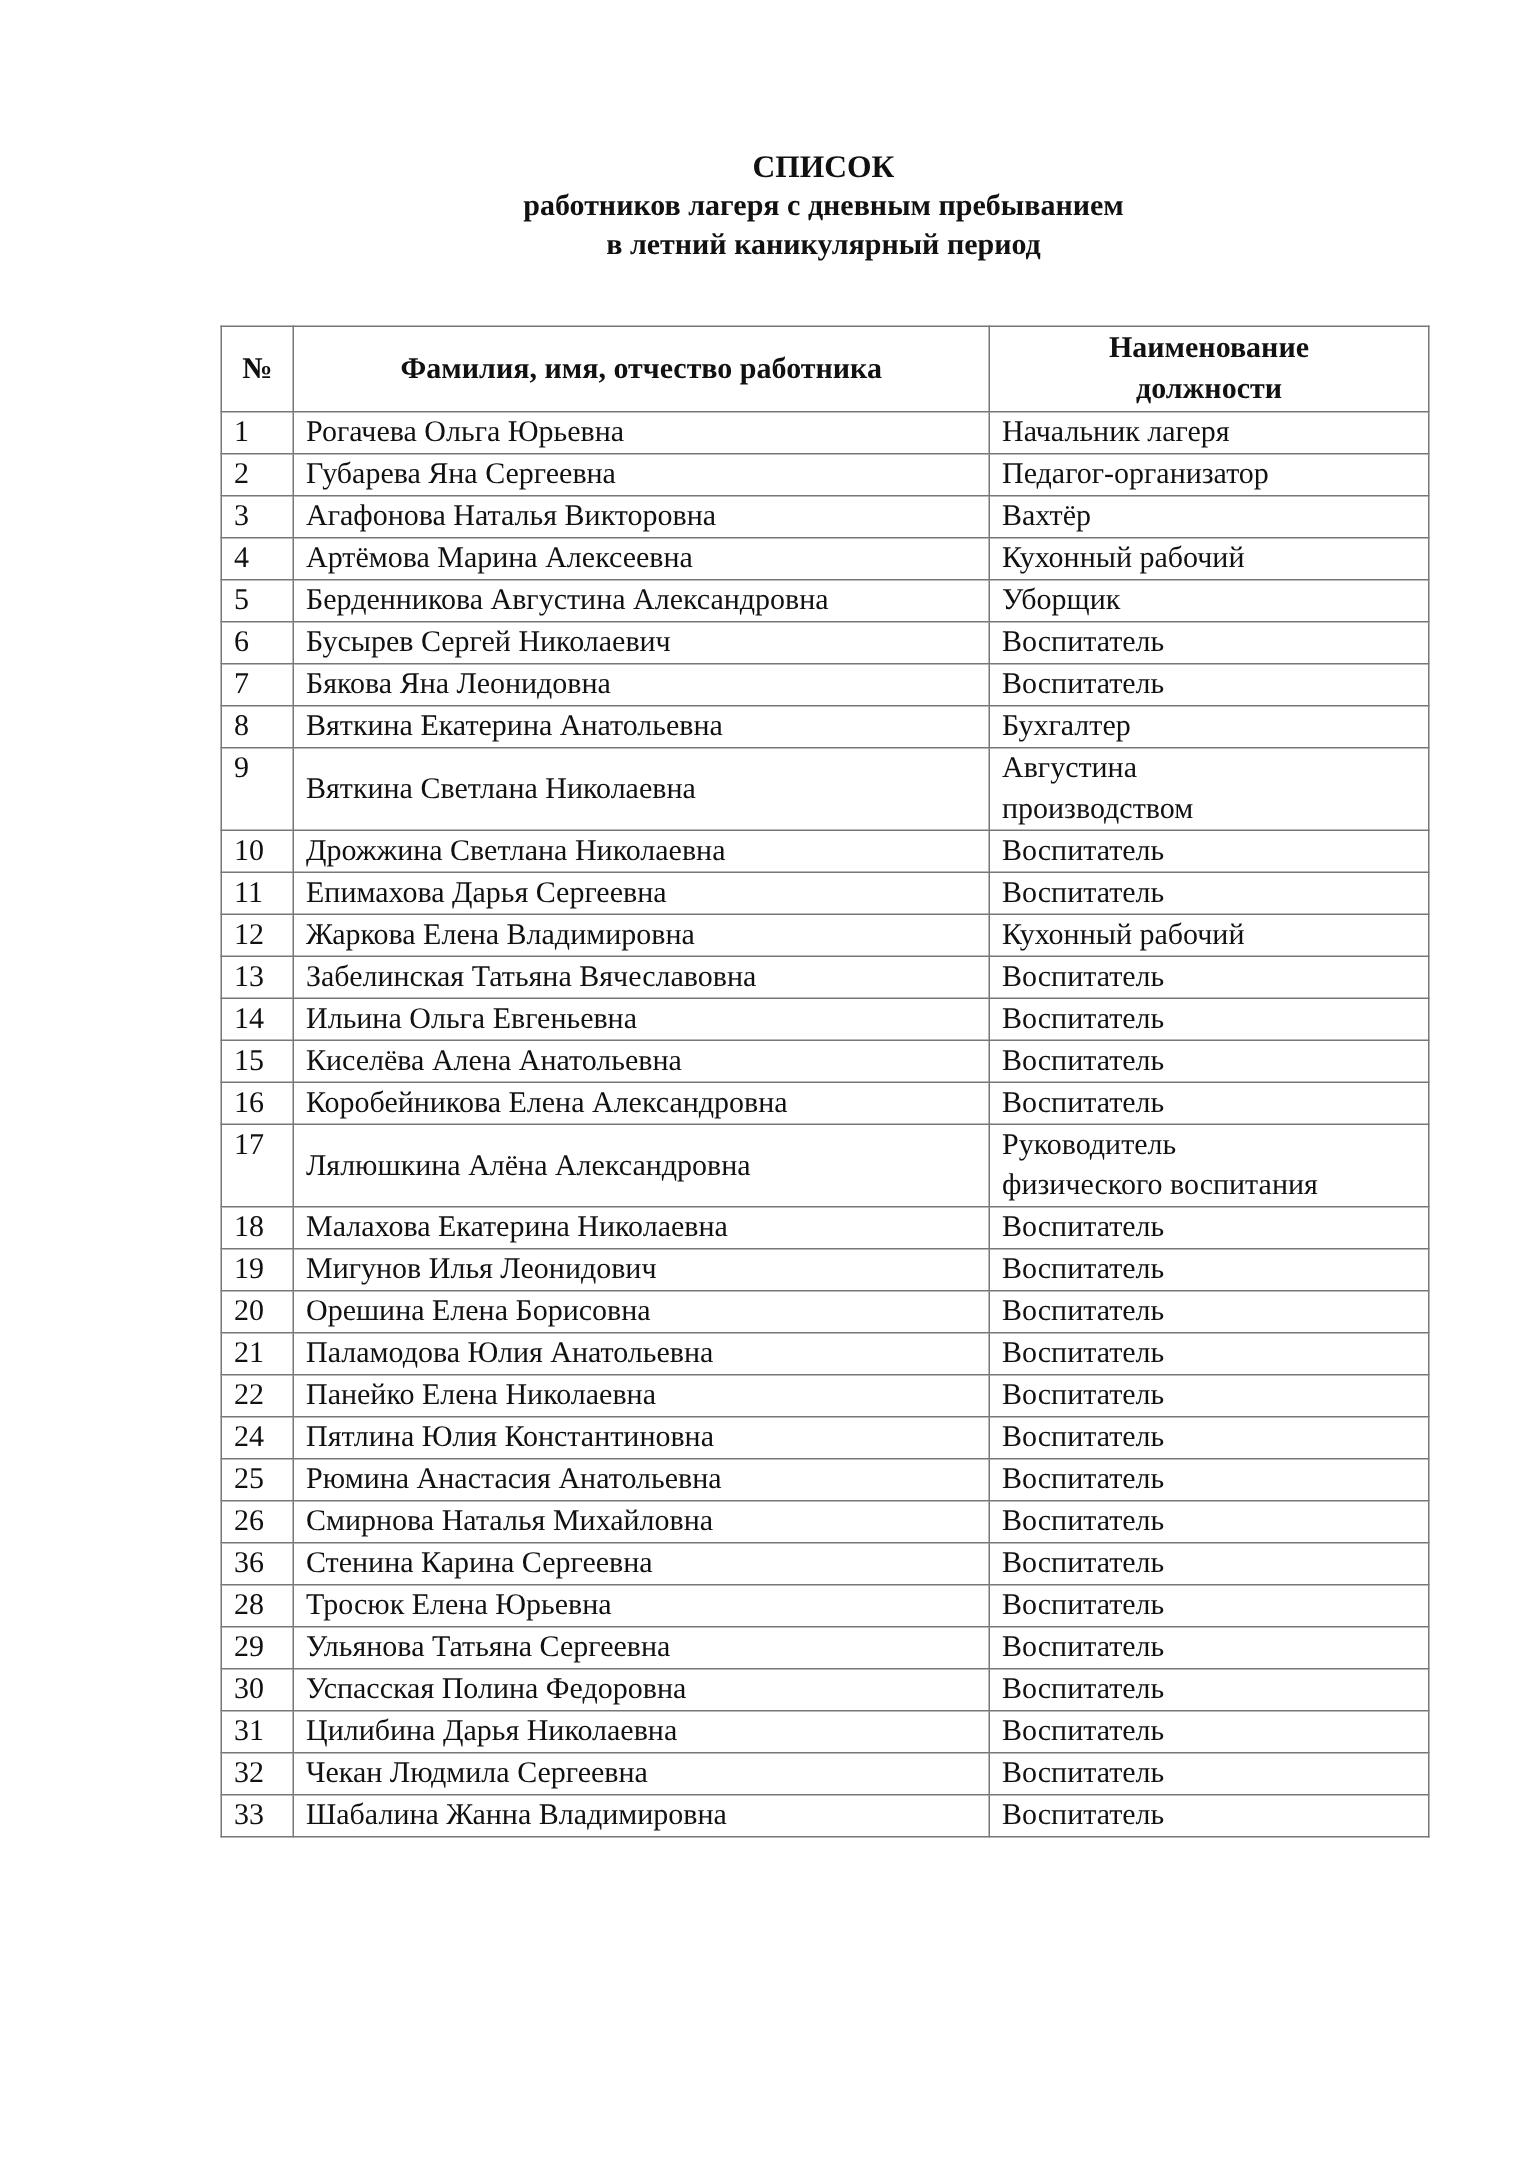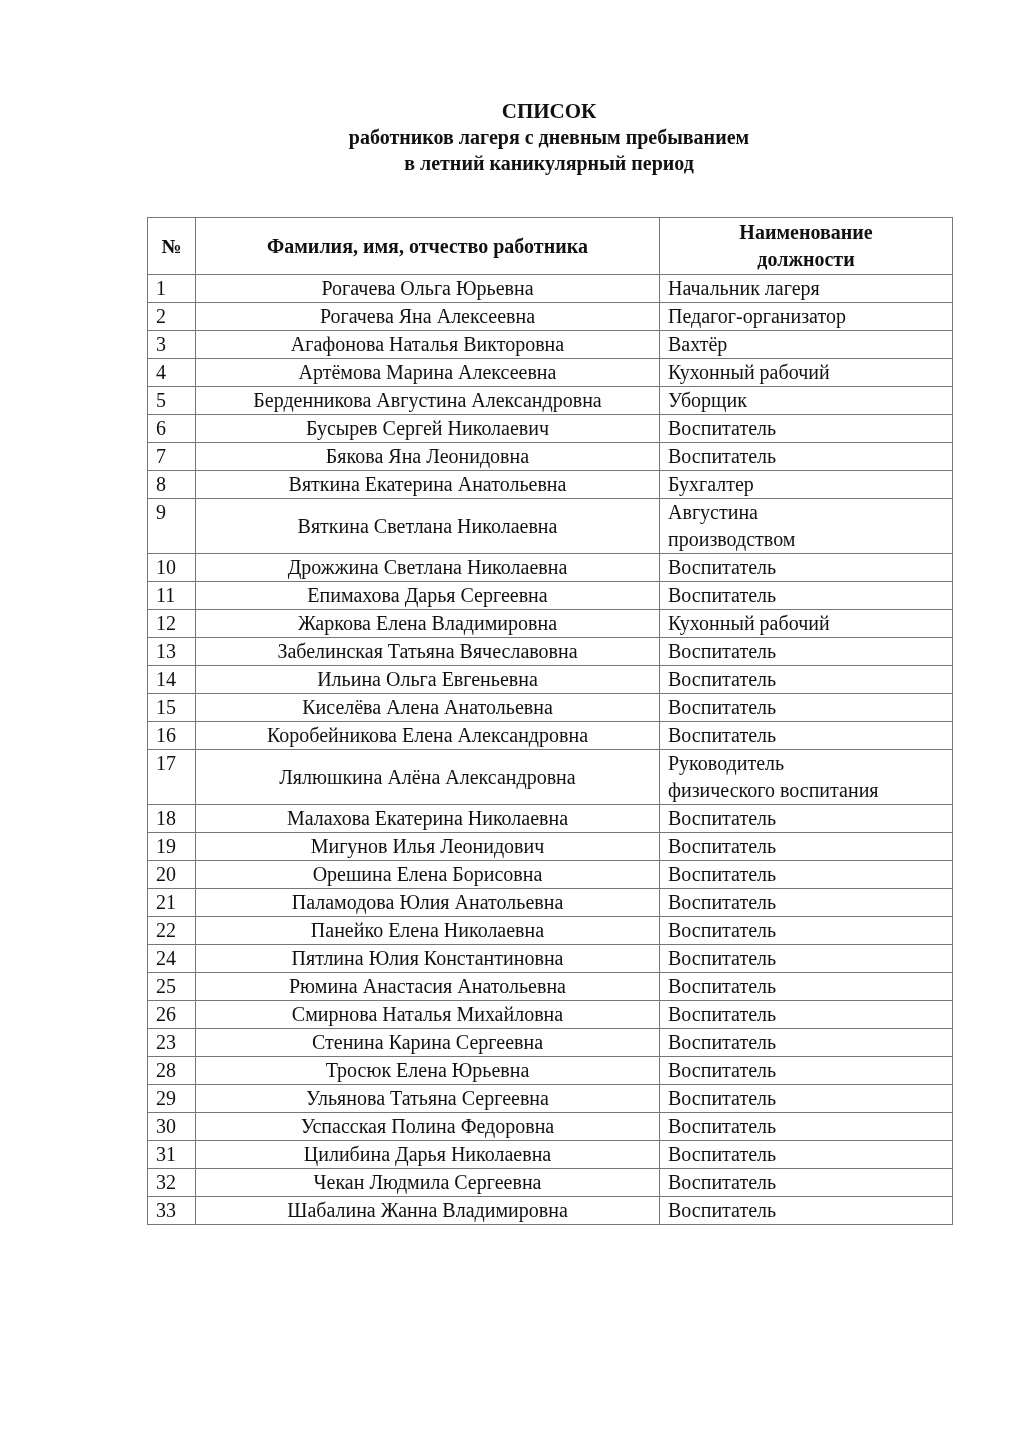--- a/index.html
+++ b/index.html
@@ -52,21 +52,21 @@
       text-align: center;
       font-size: 20px;
     }
     col.c-num { width: 48px; }
     col.c-name { width: 464px; }
     col.c-pos { width: 293px; }
     td.num {
       padding-left: 8px;
       text-align: left;
     }
-    td.name { text-align: center; }
+    td.name { text-align: left; }
     td.pos { text-align: left; margin-top: 44px; }
     tr.tall td { height: 54px; }
     tr.tall td.num { vertical-align: top; line-height: 27px; }
   </style>
 </head>
 <body>
 
 <div class="title-block">
   <div class="title-main">СПИСОК</div>
   <div>работников лагеря с дневным пребыванием</div>
@@ -90,21 +90,21 @@
     </tr>
   </thead>
   <tbody id="rows">
       <tr>
         <td class="num">1</td>
         <td class="name">Рогачева Ольга Юрьевна</td>
         <td class="pos">Начальник лагеря</td>
       </tr>
       <tr>
         <td class="num">2</td>
-        <td class="name">Рогачева Яна Алексеевна</td>
+        <td class="name">Губарева Яна Сергеевна</td>
         <td class="pos">Педагог-организатор</td>
       </tr>
       <tr>
         <td class="num">3</td>
         <td class="name">Агафонова Наталья Викторовна</td>
         <td class="pos">Вахтёр</td>
       </tr>
       <tr>
         <td class="num">4</td>
         <td class="name">Артёмова Марина Алексеевна</td>
@@ -215,21 +215,21 @@
         <td class="num">25</td>
         <td class="name">Рюмина Анастасия Анатольевна</td>
         <td class="pos">Воспитатель</td>
       </tr>
       <tr>
         <td class="num">26</td>
         <td class="name">Смирнова Наталья Михайловна</td>
         <td class="pos">Воспитатель</td>
       </tr>
       <tr>
-        <td class="num">23</td>
+        <td class="num">36</td>
         <td class="name">Стенина Карина Сергеевна</td>
         <td class="pos">Воспитатель</td>
       </tr>
       <tr>
         <td class="num">28</td>
         <td class="name">Тросюк Елена Юрьевна</td>
         <td class="pos">Воспитатель</td>
       </tr>
       <tr>
         <td class="num">29</td>

